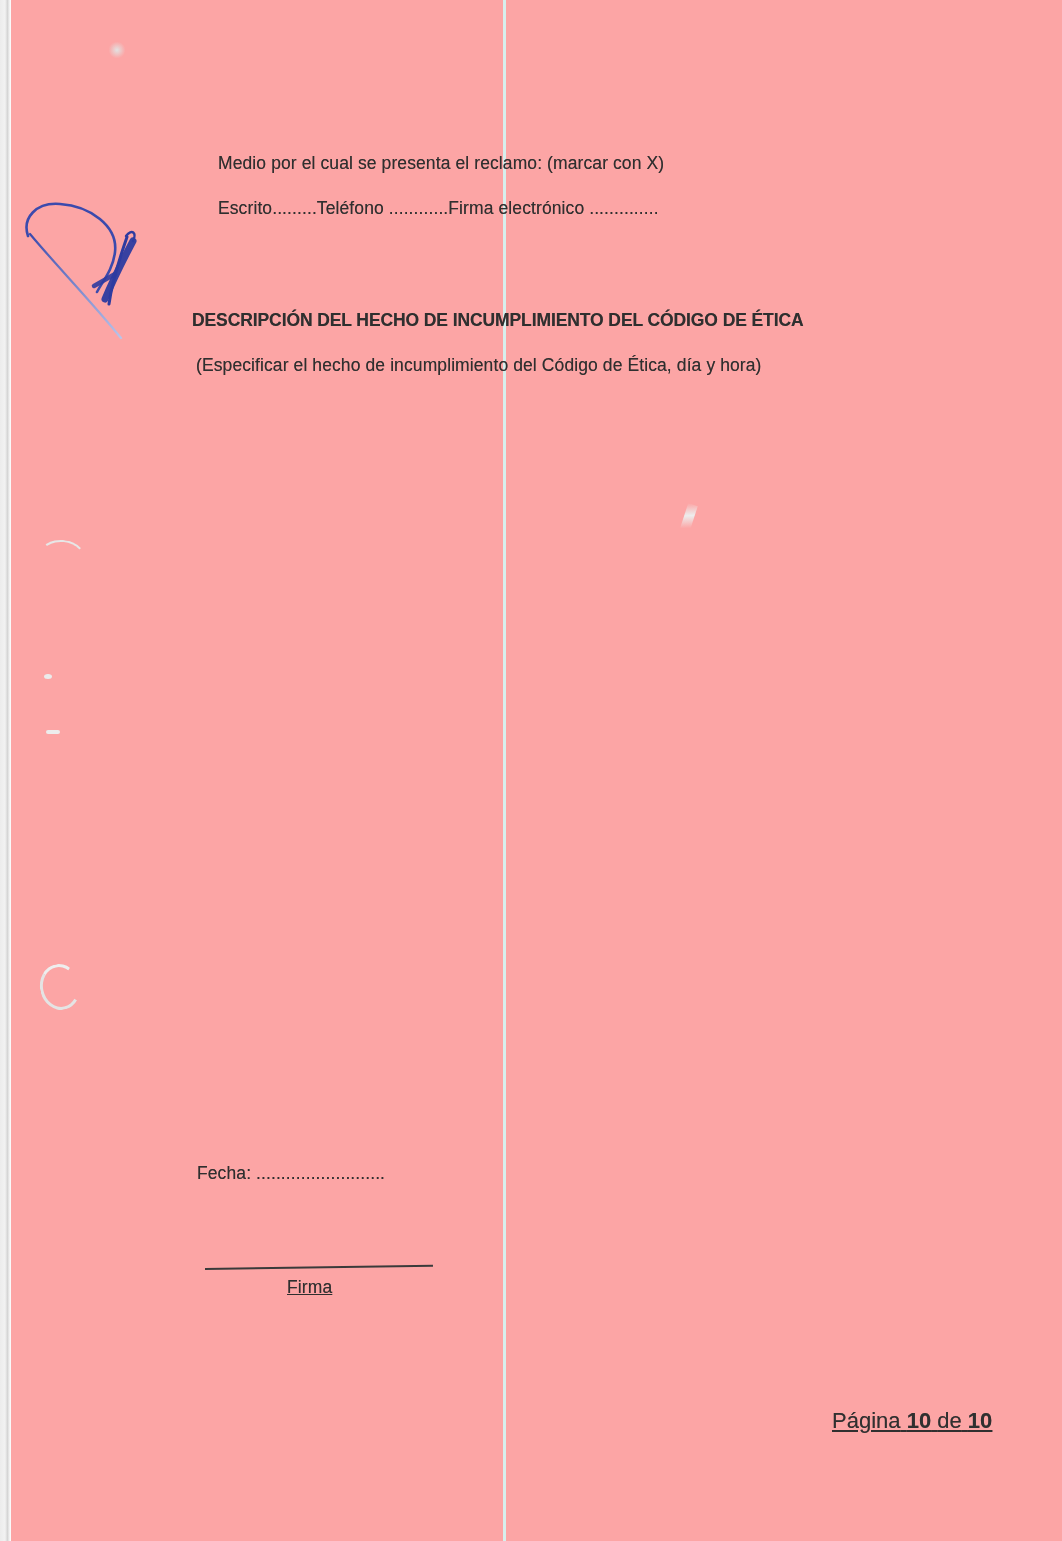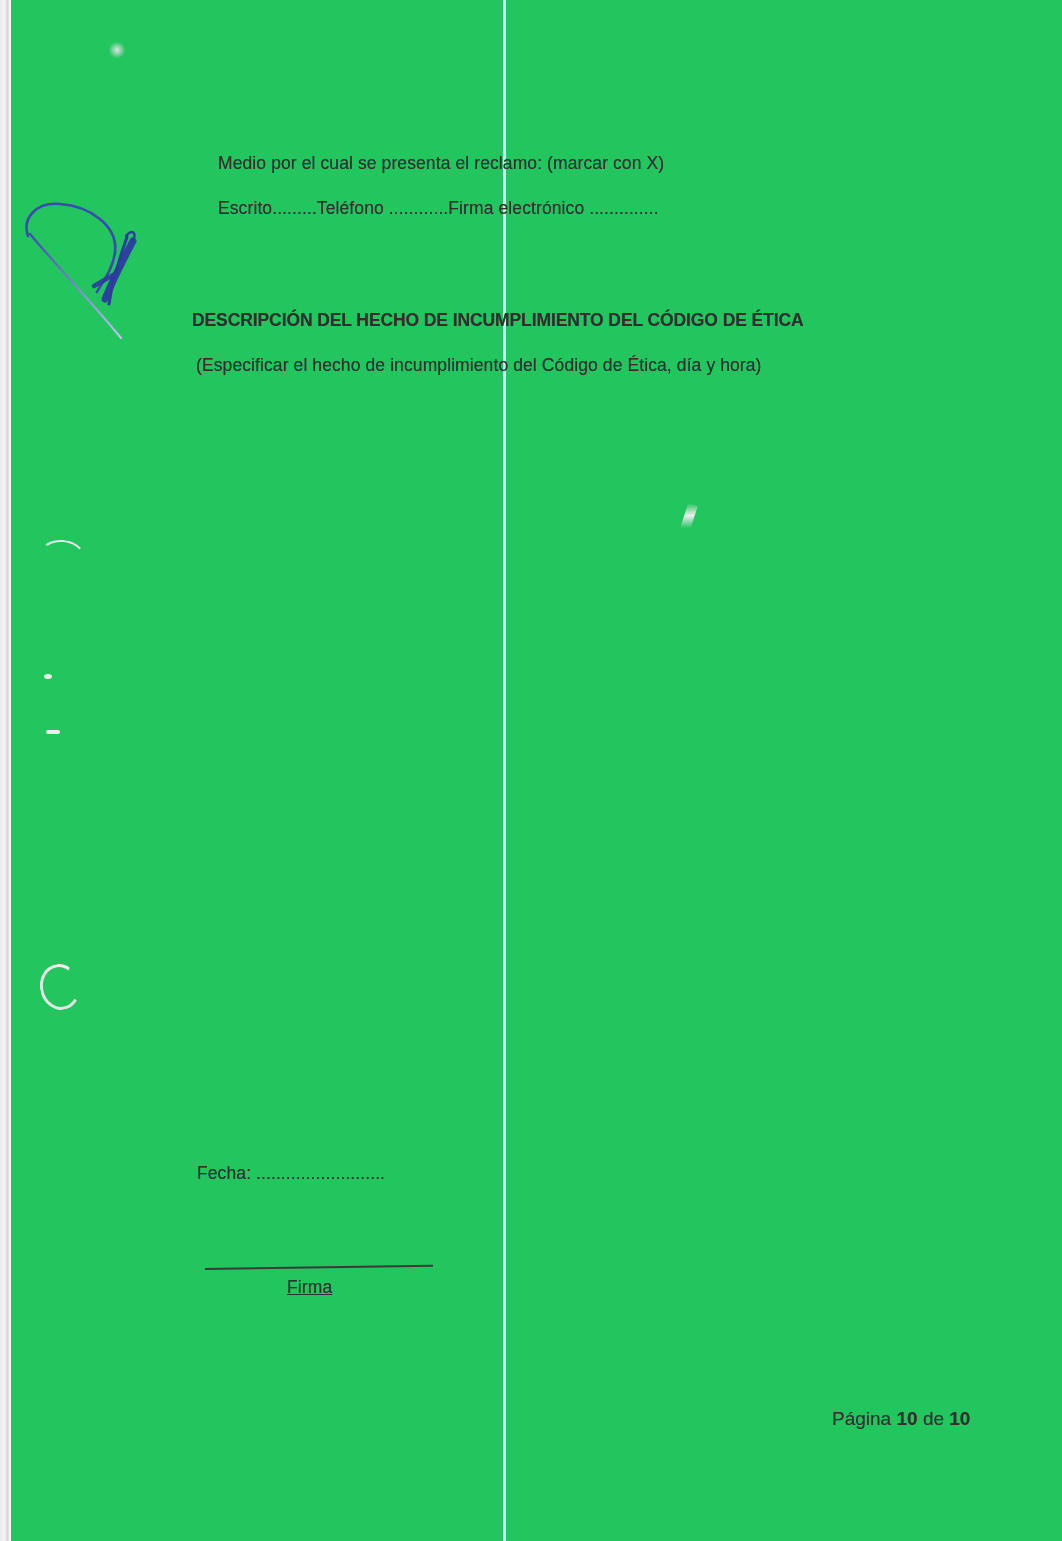--- a/index.html
+++ b/index.html
@@ -4,21 +4,21 @@
 <style>
   html, body {
     margin: 0;
     padding: 0;
     background: #ffffff;
   }
   .page {
     position: relative;
     width: 1062px;
     height: 1541px;
-    background: #22c55e;
+    background: #fca5a5;
     font-family: "Liberation Sans", "DejaVu Sans", sans-serif;
     color: #2f2f2f;
     overflow: hidden;
   }
   
   .scan-edge {
     position: absolute;
     left: 0; top: 0;
     width: 11px; height: 100%;
     background: linear-gradient(90deg, #ececec 0%, #f2f2f2 45%, #d3d3d3 70%, #eaeaea 80%, #ffffff 100%);
@@ -45,24 +45,25 @@
     position: absolute;
     left: 205px; top: 1268px;
     width: 228px; height: 0;
     border-top: 2px solid #3a3a3a;
     transform: rotate(-0.8deg);
     transform-origin: left center;
   }
   .footer {
     position: absolute;
     left: 832px; top: 1408px;
-    font-size: 19px;
+    font-size: 22px;
     color: #303030;
     white-space: nowrap;
     text-shadow: 0 0 0.6px rgba(47,47,47,0.5);
+    text-decoration: underline;
   }
   .footer .b { font-weight: bold; }
   .sig-svg {
     position: absolute;
     left: 20px; top: 190px;
     width: 130px; height: 160px;
   }
   
   .artifact { position: absolute; pointer-events: none; }
   .smudge-top {

